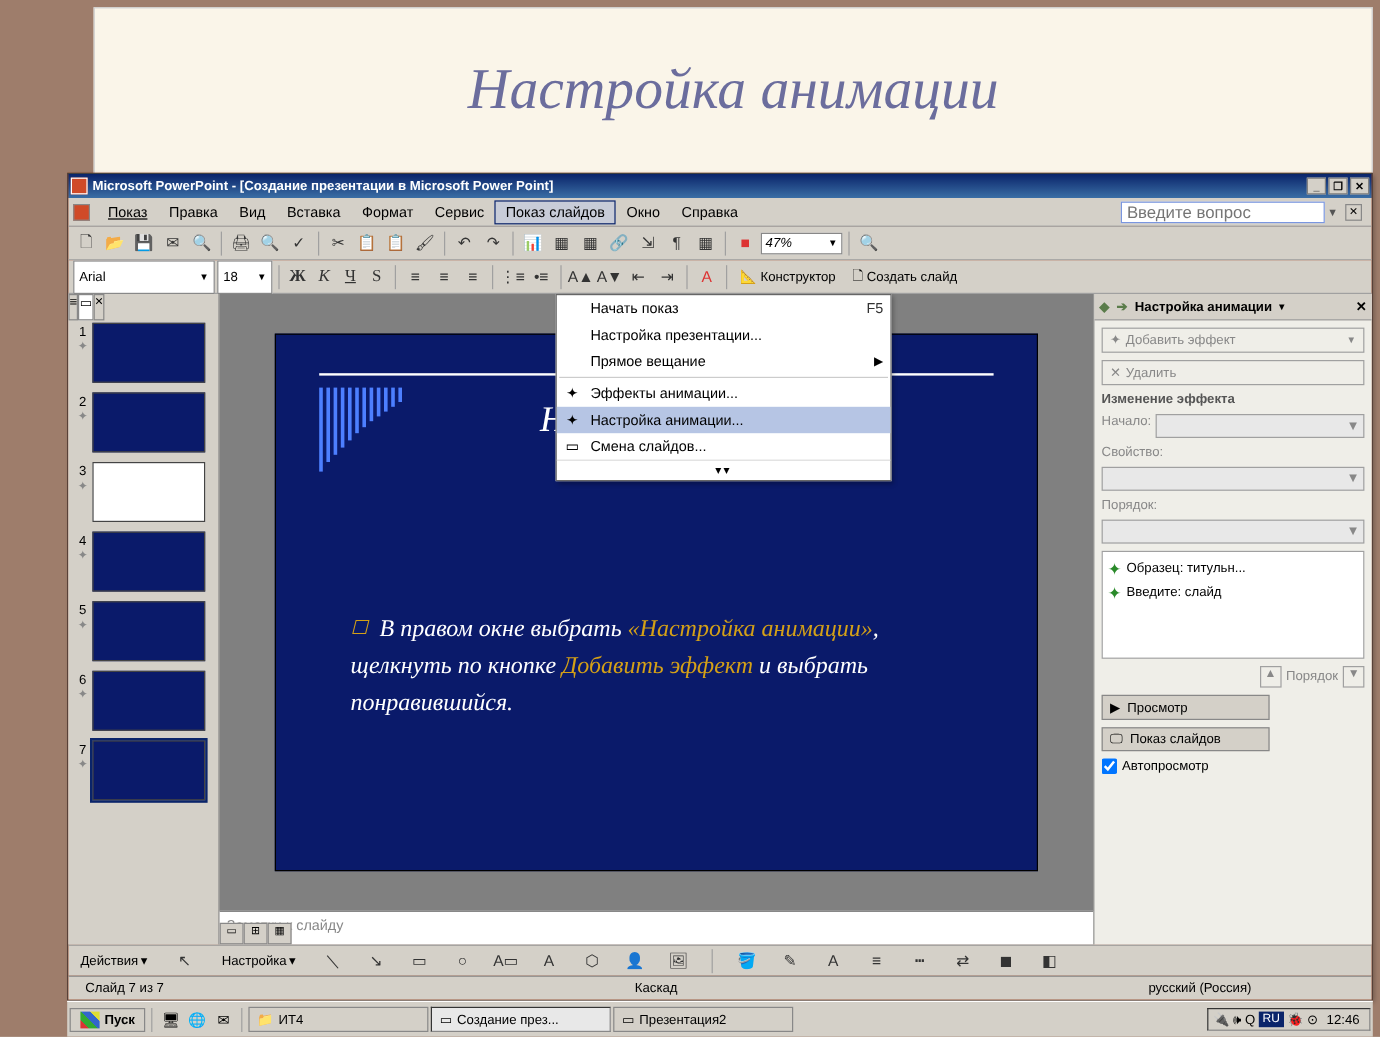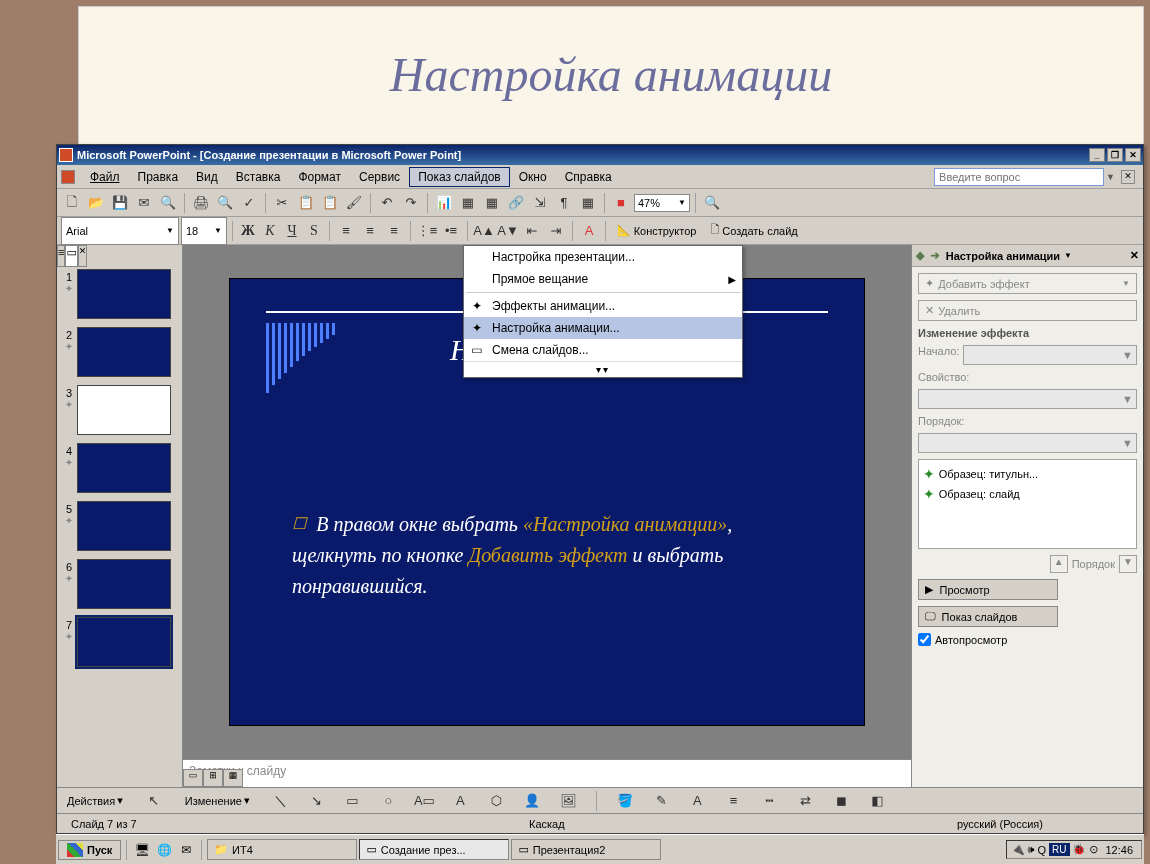--- a/index.html
+++ b/index.html
@@ -108,21 +108,21 @@
     font-size: 12px;
     cursor: default;
   }
   .menu-item.open { background: #c8ccd8; border: 1px solid #0a246a; padding: 2px 8px;}
   .menu-item u { text-decoration: underline; }
   .menubar .help-input {
     width: 170px; height: 18px;
     border: 1px solid #7a96df;
     background: #fff;
     color: #888;
-    font-size: 11px;
+    font-size: 14px;
     padding: 0 4px;
     margin-left: auto;
   }
   .menubar .close-doc { width:14px;height:14px;border:1px solid #888;background:#d4d0c8;text-align:center;font-size:9px;margin:0 4px; }
 
   .toolbar {
     height: 28px;
     background: #d4d0c8;
     display: flex;
     align-items: center;
@@ -131,21 +131,21 @@
     gap: 2px;
   }
   .tbtn {
     width: 22px; height: 22px;
     display: flex; align-items: center; justify-content: center;
     font-size: 13px;
     color: #333;
     cursor: default;
   }
   .tsep { width: 1px; height: 20px; background: #a0a0a0; margin: 0 3px; }
-  .zoom-box { width: 56px; height: 18px; border: 1px solid #888; background: #fff; font-size:11px; padding:0 3px; display:flex;align-items:center;justify-content:space-between;}
+  .zoom-box { width: 68px; height: 18px; border: 1px solid #888; background: #fff; font-size:11px; padding:0 3px; display:flex;align-items:center;justify-content:space-between;font-style:italic;}
   .font-box { width: 118px; height: 28px; border: 1px solid #888; background: #fff; font-size:11px; padding:0 4px;display:flex;align-items:center;justify-content:space-between;}
   .fmt { font-family:"Times New Roman",serif; font-size:14px; width:20px;text-align:center; }
   .fmt.b{font-weight:bold;} .fmt.i{font-style:italic;} .fmt.u{text-decoration:underline;}
   .toolbar-text-btn { padding:2px 6px; font-size:11px; display:flex;align-items:center;gap:3px;}
 
   .work-area {
     position: relative;
     height: 542px;
     background: #d4d0c8;
     display: flex;
@@ -339,21 +339,21 @@
     <span>Microsoft PowerPoint - [Создание презентации в Microsoft Power Point]</span>
     <div class="win-btns">
       <div class="win-btn">_</div>
       <div class="win-btn">❐</div>
       <div class="win-btn">✕</div>
     </div>
   </div>
 
   <div class="menubar">
     <div class="icon-sq"></div>
-    <div class="menu-item"><u>Файл</u></div>
+    <div class="menu-item"><u>Показ</u></div>
     <div class="menu-item"><span>Правка</span></div>
     <div class="menu-item"><span>Вид</span></div>
     <div class="menu-item"><span>Вставка</span></div>
     <div class="menu-item"><span>Формат</span></div>
     <div class="menu-item"><span>Сервис</span></div>
     <div class="menu-item open"><span>Показ слайдов</span></div>
     <div class="menu-item"><span>Окно</span></div>
     <div class="menu-item"><span>Справка</span></div>
     <input class="help-input" placeholder="Введите вопрос" style="">
     <span style="font-size:9px;padding:0 2px;color:#555">▼</span>
@@ -540,39 +540,43 @@
         <div class="pane-select">▼</div>
         <span class="pane-label">Порядок:</span>
         <div class="pane-select">▼</div>
         <div class="effect-list">
           <div class="effect-item">
               <span class="star">✦</span>
               <span>Образец: титульн...</span>
             </div>
           <div class="effect-item">
               <span class="star">✦</span>
-              <span>Образец: слайд</span>
+              <span>Введите: слайд</span>
             </div>
         </div>
         <div class="order-row">
           <div class="order-arrow">▲</div>
           <span>Порядок</span>
           <div class="order-arrow">▼</div>
         </div>
         <div class="pane-cmd">▶ <span>Просмотр</span></div>
         <div class="pane-cmd">🖵 <span>Показ слайдов</span></div>
         <label class="pane-check">
             <input type="checkbox" checked="" style=""> 
             <span>Автопросмотр</span>
           </label>
       </div>
     </div>
 
     <div class="dropdown-menu">
       <div class="dd-item">
+          <span>Начать показ</span>
+          <span class="shortcut">F5</span>
+        </div>
+      <div class="dd-item">
           <span>Настройка презентации...</span>
         </div>
       <div class="dd-item">
           <span>Прямое вещание</span>
           <span class="sub">▶</span>
         </div>
       <div class="dd-sep"></div>
       <div class="dd-item">
           <span class="ico">✦</span>
           <span>Эффекты анимации...</span>
@@ -585,21 +589,21 @@
           <span class="ico">▭</span>
           <span>Смена слайдов...</span>
         </div>
       <div class="dd-expand">▾▾</div>
     </div>
   </div>
 
   <div class="draw-toolbar">
     <div class="lbl"><span>Действия</span>▾</div>
     <div class="tbtn">↖</div>
-    <div class="lbl"><span>Изменение</span>▾</div>
+    <div class="lbl"><span>Настройка</span>▾</div>
     <div class="tbtn">＼</div>
     <div class="tbtn">↘</div>
     <div class="tbtn">▭</div>
     <div class="tbtn">○</div>
     <div class="tbtn">A▭</div>
     <div class="tbtn">A</div>
     <div class="tbtn">⬡</div>
     <div class="tbtn">👤</div>
     <div class="tbtn">🖼</div>
     <div class="tsep"></div>

